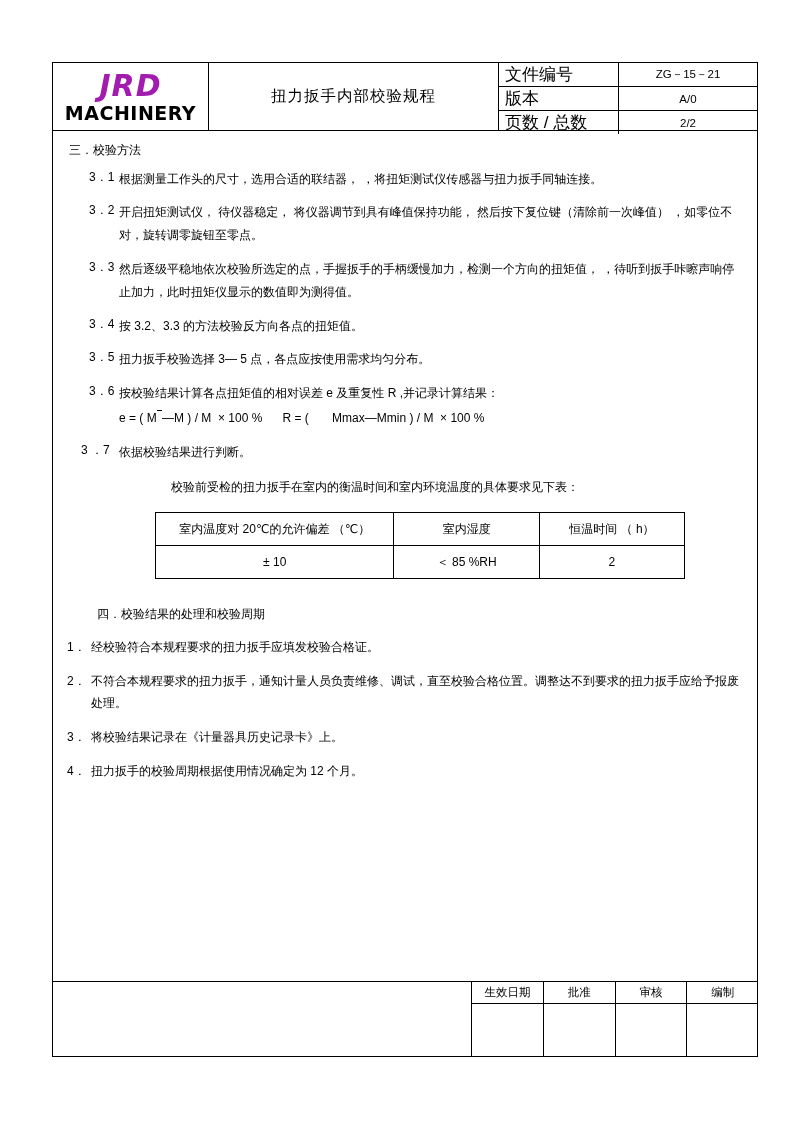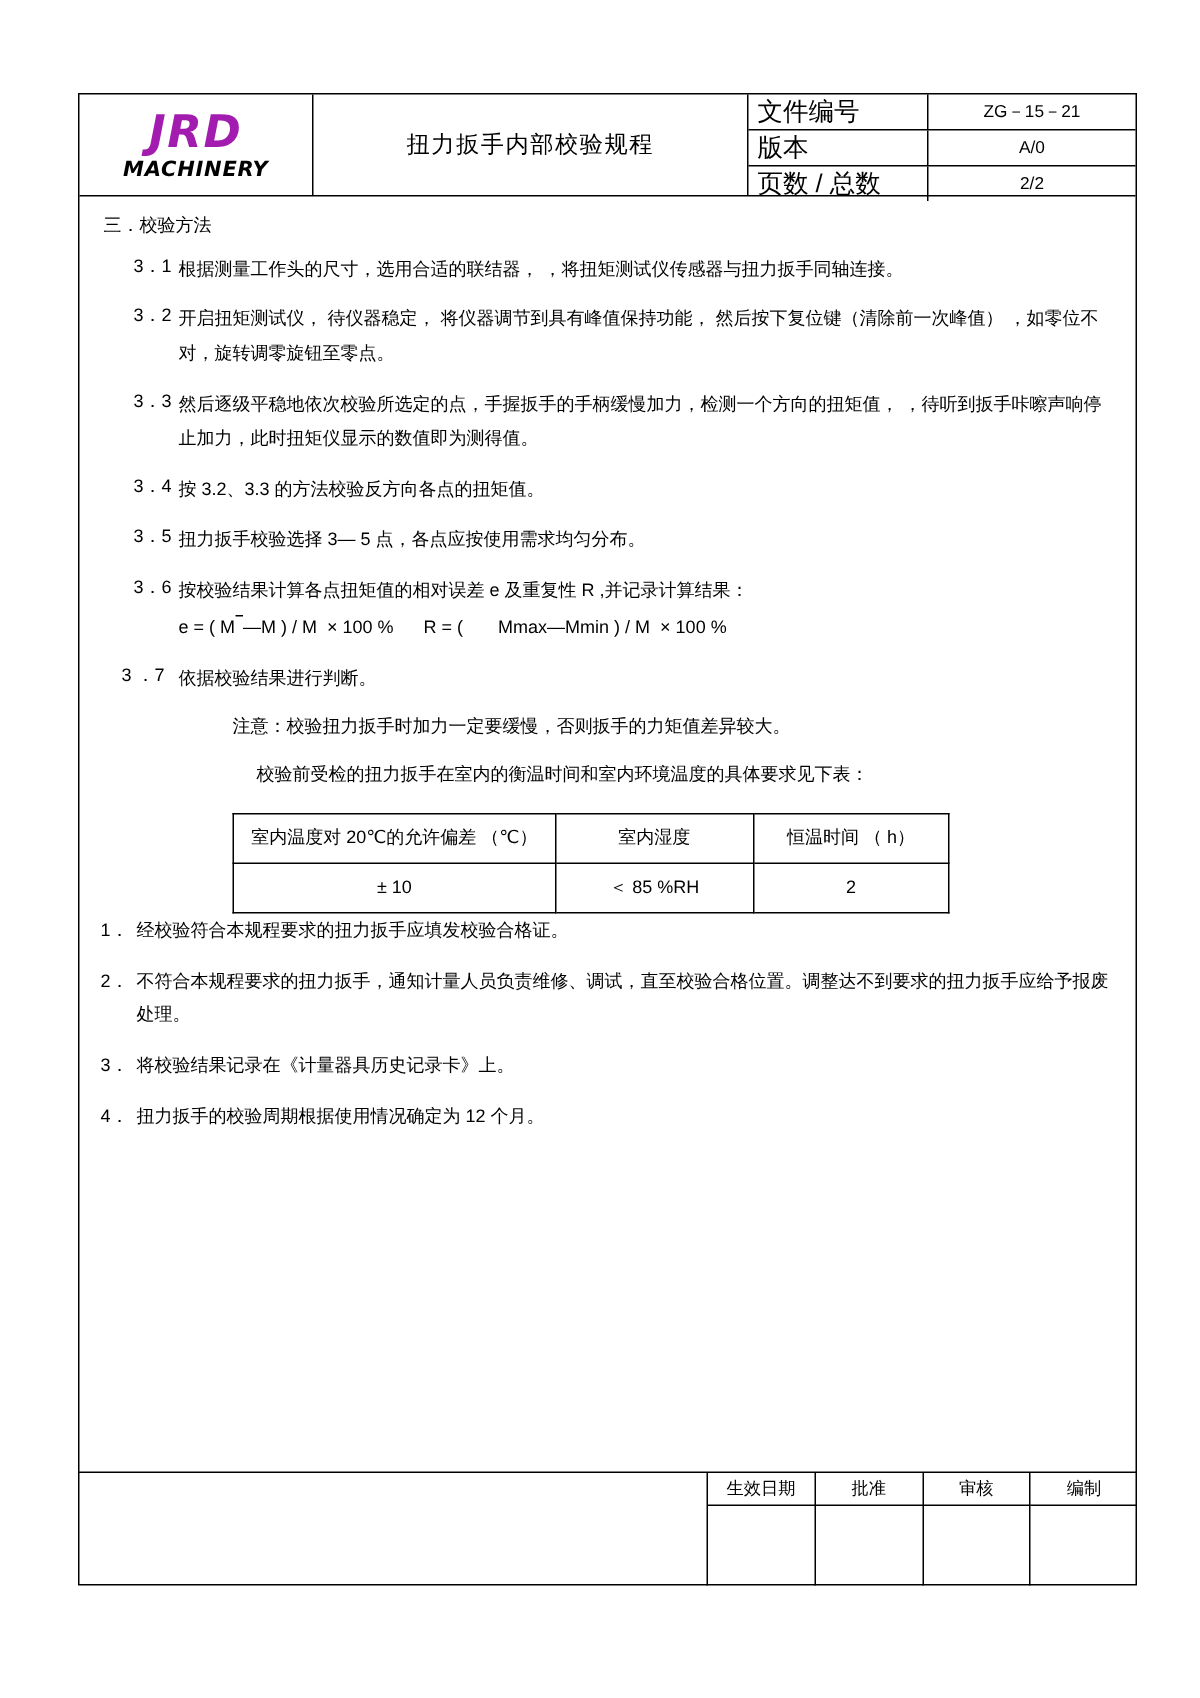--- a/index.html
+++ b/index.html
@@ -47,25 +47,24 @@
     font-weight: bold;
     font-style: italic;
     font-size: 30px;
     letter-spacing: 1px;
     line-height: 1;
     color: #a21caf;
   }
   .logo-machinery {
     font-family: "DejaVu Sans", sans-serif;
     font-weight: bold;
-    font-size: 14px;
+    font-size: 19px;
     letter-spacing: 0.5px;
     line-height: 1.1;
     margin-top: 2px;
-    font-style: italic;
   }
   .title-cell {
     width: 290px;
     border-right: 1px solid #000;
     box-sizing: border-box;
     display: flex;
     align-items: center;
     justify-content: center;
     font-size: 15.5px;
     letter-spacing: 1px;
@@ -148,21 +147,21 @@
     border-top: 1px solid #000;
     padding: 0 1px;
     display: inline-block;
     line-height: 1.2;
   }
 
   
   table.env {
     border-collapse: collapse;
     margin: 16px 0 0 88px;
-    width: 478px;
+    width: 530px;
   }
   table.env td, table.env th {
     border: 1px solid #000;
     height: 30px;
     text-align: center;
     font-size: 12px;
     font-weight: normal;
   }
   table.env td.c1, table.env th.c1 { width: 240px; }
   table.env td.c2, table.env th.c2 { width: 145px; }
@@ -289,38 +288,38 @@
         <span>按校验结果计算各点扭矩值的相对误差     e 及重复性 R ,并记录计算结果：</span>
         <div class="formula"><span>e = ( M</span><span class="overline">&nbsp;</span><span>—M ) / M  × 100 %      R = (       Mmax—Mmin ) / M  × 100 %</span></div>
       </div>
     </div>
 
     <div class="clause">
       <div class="num wide">3    ．7</div>
       <div class="txt">依据校验结果进行判断。</div>
     </div>
 
-    <div class="indent-note">注意：校验扭力扳手时加力一定要缓慢，否则扳手的力矩值差异较大。</div>
     <div class="indent-note2">校验前受检的扭力扳手在室内的衡温时间和室内环境温度的具体要求见下表：</div>
 
     <table class="env">
       <tbody>
           <tr>
         <th class="c1">室内温度对  20℃的允许偏差 （℃）</th>
         <th class="c2">室内湿度</th>
         <th class="c3">恒温时间 （ h）</th>
       </tr>
       <tr>
         <td class="c1">± 10</td>
         <td class="c2">＜ 85 %RH</td>
         <td class="c3">2</td>
       </tr>
     </tbody>
       </table>
 
+    <div class="sec4-title">四．校验结果的处理和校验周期</div>
 
     <ul class="numlist">
       <li>
         <span class="n">1．</span>
         <span class="t">经校验符合本规程要求的扭力扳手应填发校验合格证。</span>
       </li>
       <li>
         <span class="n">2．</span>
         <span class="t">不符合本规程要求的扭力扳手，通知计量人员负责维修、调试，直至校验合格位置。调整达不到要求的扭力扳手应给予报废处理。</span>
       </li>

